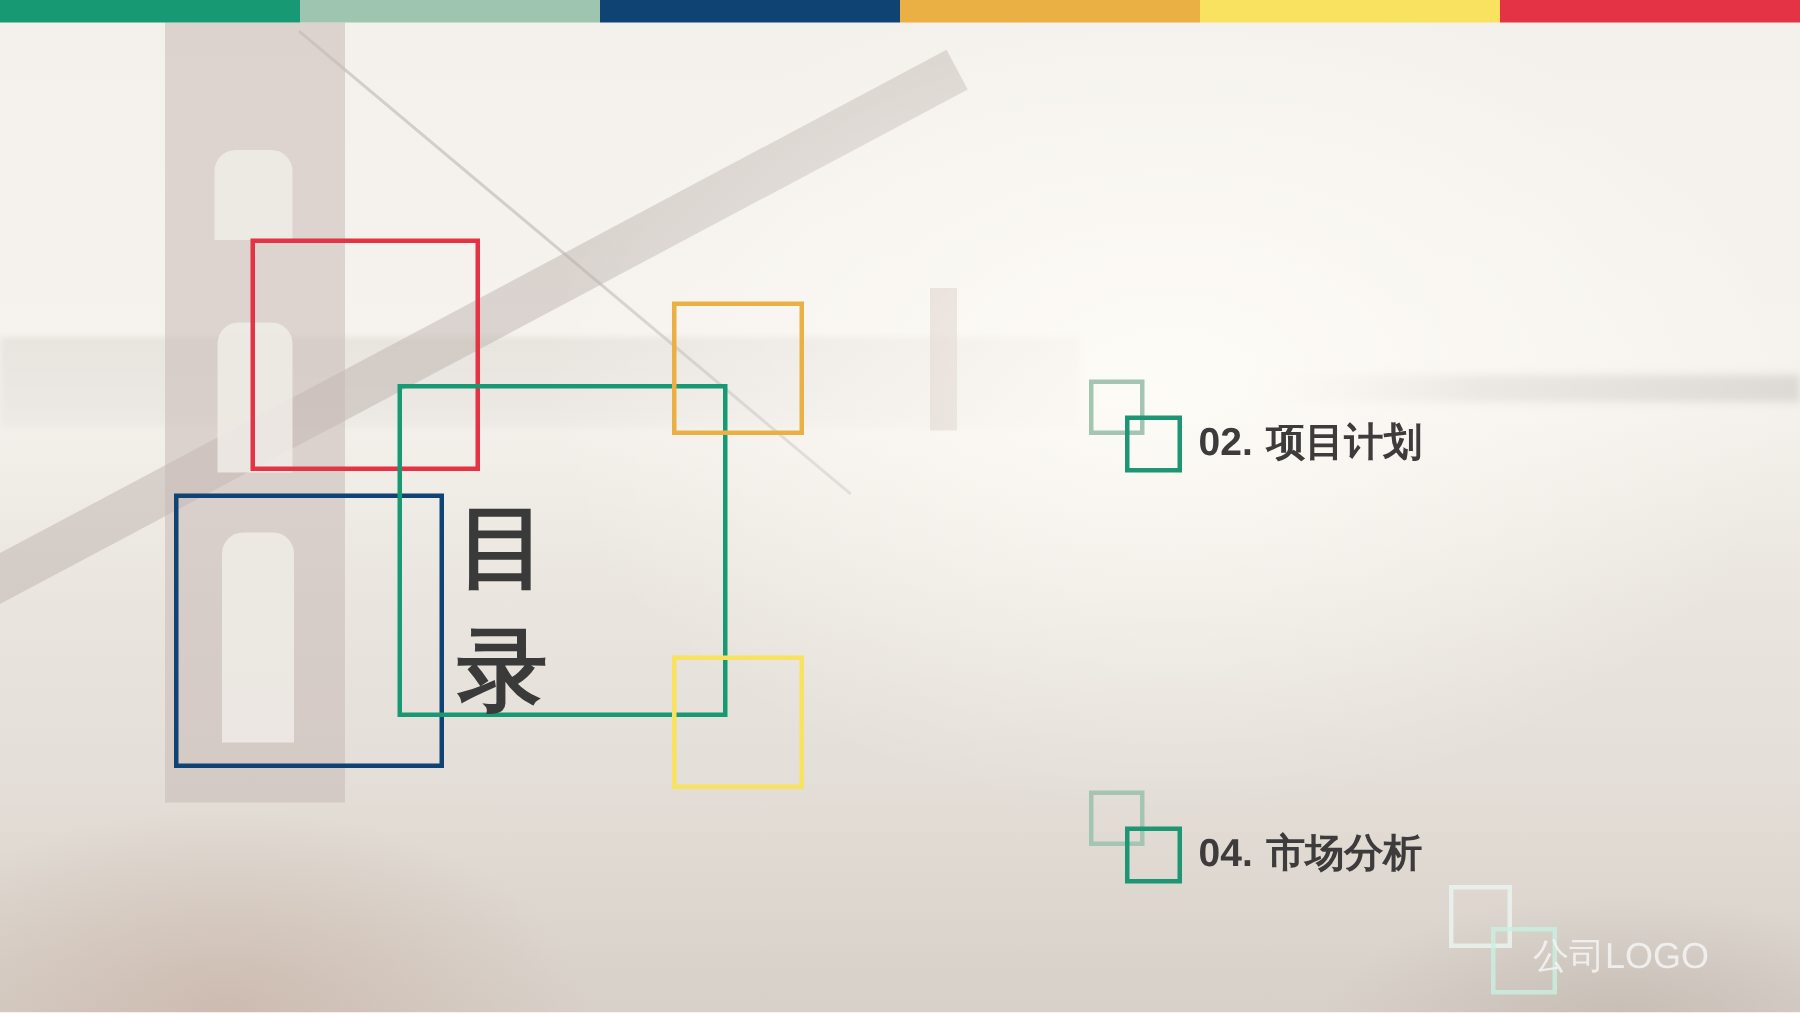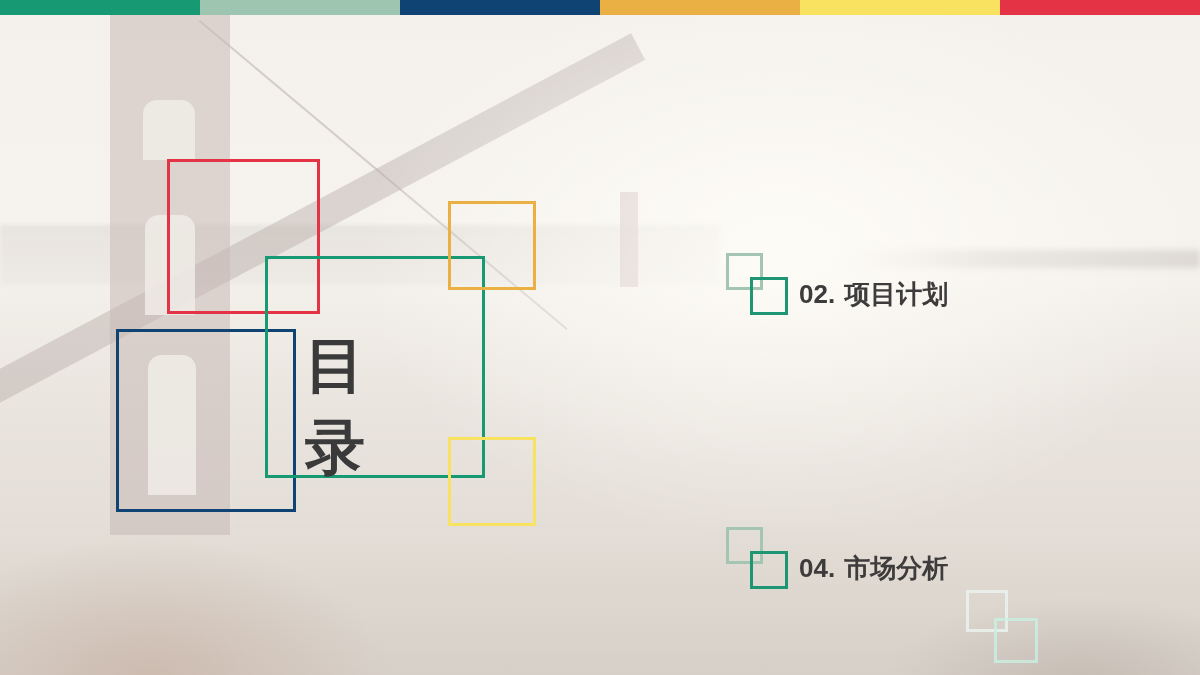--- a/index.html
+++ b/index.html
@@ -120,15 +120,16 @@
     </div>
     <div class="toc-label">
       <span class="num">04.</span>
       <span>市场分析</span>
     </div>
   </div>
 
   <div class="logo">
     <div class="sq1"></div>
     <div class="sq2"></div>
+    <div class="txt">公司LOGO</div>
   </div>
 
 </div>
 
 </body></html>

